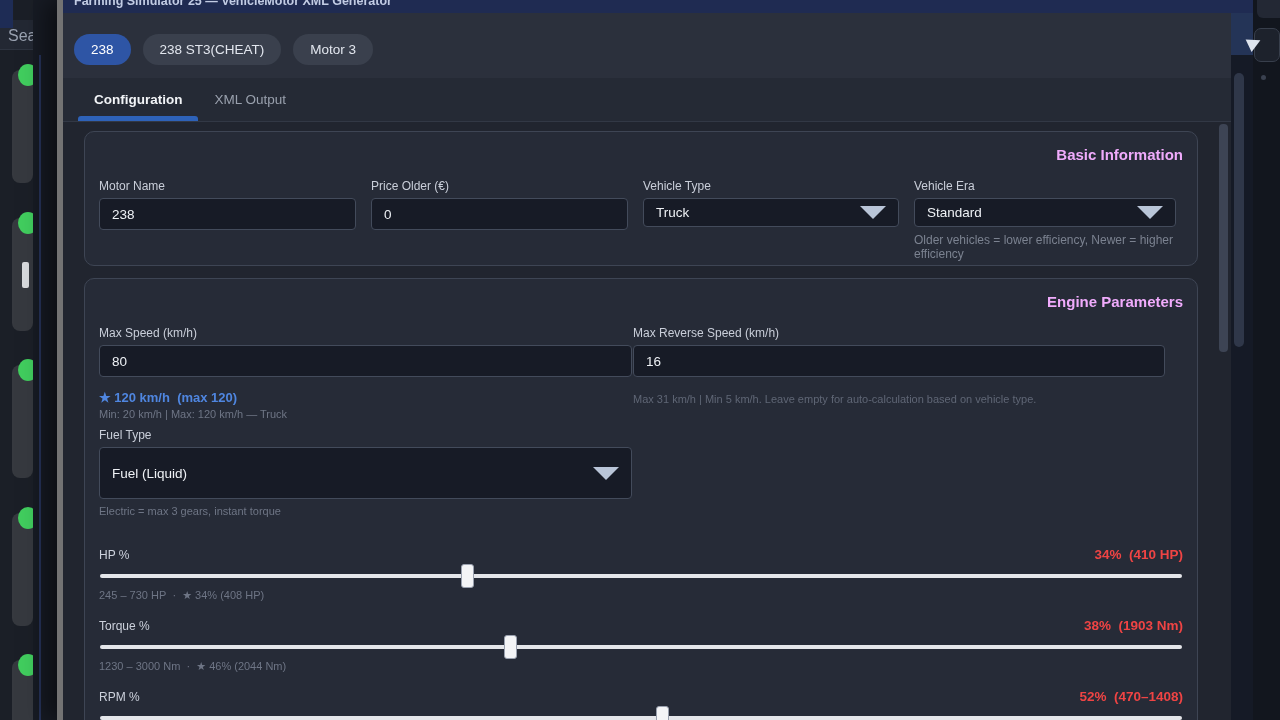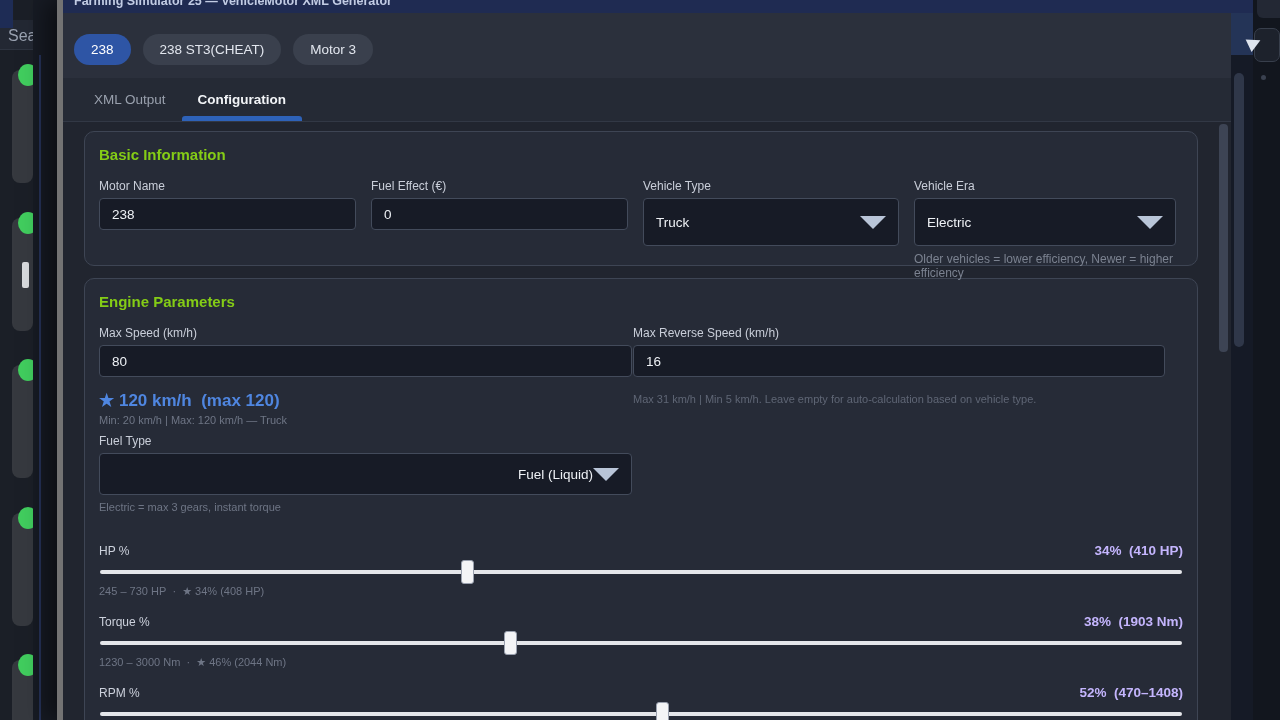--- a/index.html
+++ b/index.html
@@ -33,44 +33,44 @@
   .tabnav { position:absolute; left:0; top:78px; width:1168px; height:44px; background:#252a35;
     border-bottom:1px solid #323845; display:flex; padding-left:15px; }
   .vtab { position:relative; padding:0 16px; display:flex; align-items:center; color:#99a0ad; font-size:13.5px; }
   .vtab.active { color:#f2f4f7; font-weight:700; }
   .vtab .underline { position:absolute; left:0; right:0; bottom:0; height:5px; background:#2e62b8; border-radius:3px 3px 0 0; }
 
   .content { position:absolute; left:0; top:122px; width:1168px; height:598px; background:#21252f; }
   .card { margin-left:21px; width:1114px; background:#262b37; border:1px solid #3e4554; border-radius:10px; padding:14px; }
   .card1 { margin-top:9px; height:135px; }
   .card2 { margin-top:12px; height:560px; }
-  .card-title { color:#84cc16; font-size:15px; font-weight:700; }
+  .card-title { color:#f0abfc; font-size:15px; font-weight:700;text-align:right; }
 
   .fields4 { display:grid; grid-template-columns:257px 257px 256px 262px; column-gap:15px; margin-top:16px; }
   .fields2 { display:grid; grid-template-columns:533px 532px; column-gap:1px; margin-top:16px; }
   .flabel { display:block; font-size:12px; color:#c9ced9; margin-bottom:5px; }
   .txt { width:100%; height:32px; background:#171b26; border:1px solid #434b5b; border-radius:4px;
     color:#eef1f5; font-size:13.5px; padding:0 12px; font-family:"Liberation Sans",sans-serif; }
-  .select { height:48px; background:#171b26; border:1px solid #434b5b; border-radius:4px;
+  .select { height:29px; background:#171b26; border:1px solid #434b5b; border-radius:4px;
     display:flex; align-items:center; justify-content:space-between; padding:0 12px; color:#eef1f5; font-size:13.5px; cursor:default; }
-  .select.tall { height:42px;justify-content:flex-end; }
+  .select.tall { height:52px; }
   .chev { width:0; height:0; border-left:13px solid transparent; border-right:13px solid transparent; border-top:13px solid #b9c5d8; }
   .hint-xs { font-size:12px; color:#7b8290; margin-top:6px; }
   .hint { font-size:11px; color:#6e7585; }
-  .star-hint { font-size:17px; font-weight:700; color:#4f86e0; margin-top:13px; }
+  .star-hint { font-size:13px; font-weight:700; color:#4f86e0; margin-top:13px; }
   .range-hint { margin-top:3px; }
   .rev-hint { margin-top:16px; color:#5f6675; }
   .fuel-label { margin-top:8px; }
   .fuel-hint { margin-top:6px; }
 
   .sliders { margin-top:30px; }
   .srow + .srow { margin-top:16px; }
   .shead { display:flex; justify-content:space-between; align-items:baseline; }
   .slabel { font-size:12px; color:#ccd1dc; }
-  .svalue { font-size:13.5px; font-weight:700; color:#c4b5fd; }
+  .svalue { font-size:13.5px; font-weight:700; color:#ef4444; }
   .swrap { position:relative; height:24px; margin-top:2px; }
   .strack { position:absolute; left:1px; right:1px; top:10px; height:4px; background:#e4e6ea; border-radius:2px; }
   .sthumb { position:absolute; top:0; width:13px; height:24px; background:#f3f4f6; border:1px solid #99a0ae; border-radius:3px; }
   .shint { margin-top:1px; }
 
   .inner-scroll { position:absolute; left:1156px; top:124px; width:9px; height:228px; background:#3d4454; border-radius:4px; }
   .wscroll { position:absolute; left:1168px; top:13px; width:27px; height:707px; background:#151a26; }
   .wscroll-blue { position:absolute; left:0; top:0; width:27px; height:42px; background:#243457; }
   .wscroll-thumb { position:absolute; left:3px; top:60px; width:10px; height:274px; background:#2f3749; border-radius:5px; }
 
@@ -115,53 +115,53 @@
       <span class="title-text">Farming Simulator 25 — VehicleMotor XML Generator</span>
     </div>
 
     <div class="pillrow">
       <div class="pill active">238</div>
       <div class="pill">238 ST3(CHEAT)</div>
       <div class="pill">Motor 3</div>
     </div>
 
     <div class="tabnav">
-      <div class="vtab">
-        <span>XML Output</span>
-      </div>
       <div class="vtab active">
         <span>Configuration</span>
         <div class="underline"></div>
       </div>
+      <div class="vtab">
+        <span>XML Output</span>
+      </div>
     </div>
 
     <div class="content">
 
       <div class="card card1">
         <div class="card-title">Basic Information</div>
         <div class="fields4">
           <div class="field">
             <span class="flabel">Motor Name</span>
             <input class="txt" value="238" style="">
           </div>
           <div class="field">
-            <span class="flabel">Fuel Effect (€)</span>
+            <span class="flabel">Price Older (€)</span>
             <input class="txt" value="0" style="">
           </div>
           <div class="field">
             <span class="flabel">Vehicle Type</span>
             <div class="select">
               <span>Truck</span>
               <span class="chev"></span>
             </div>
           </div>
           <div class="field">
             <span class="flabel">Vehicle Era</span>
             <div class="select">
-              <span>Electric</span>
+              <span>Standard</span>
               <span class="chev"></span>
             </div>
             <div class="hint-xs">Older vehicles = lower efficiency, Newer = higher efficiency</div>
           </div>
         </div>
       </div>
 
       <div class="card card2">
         <div class="card-title">Engine Parameters</div>
 

